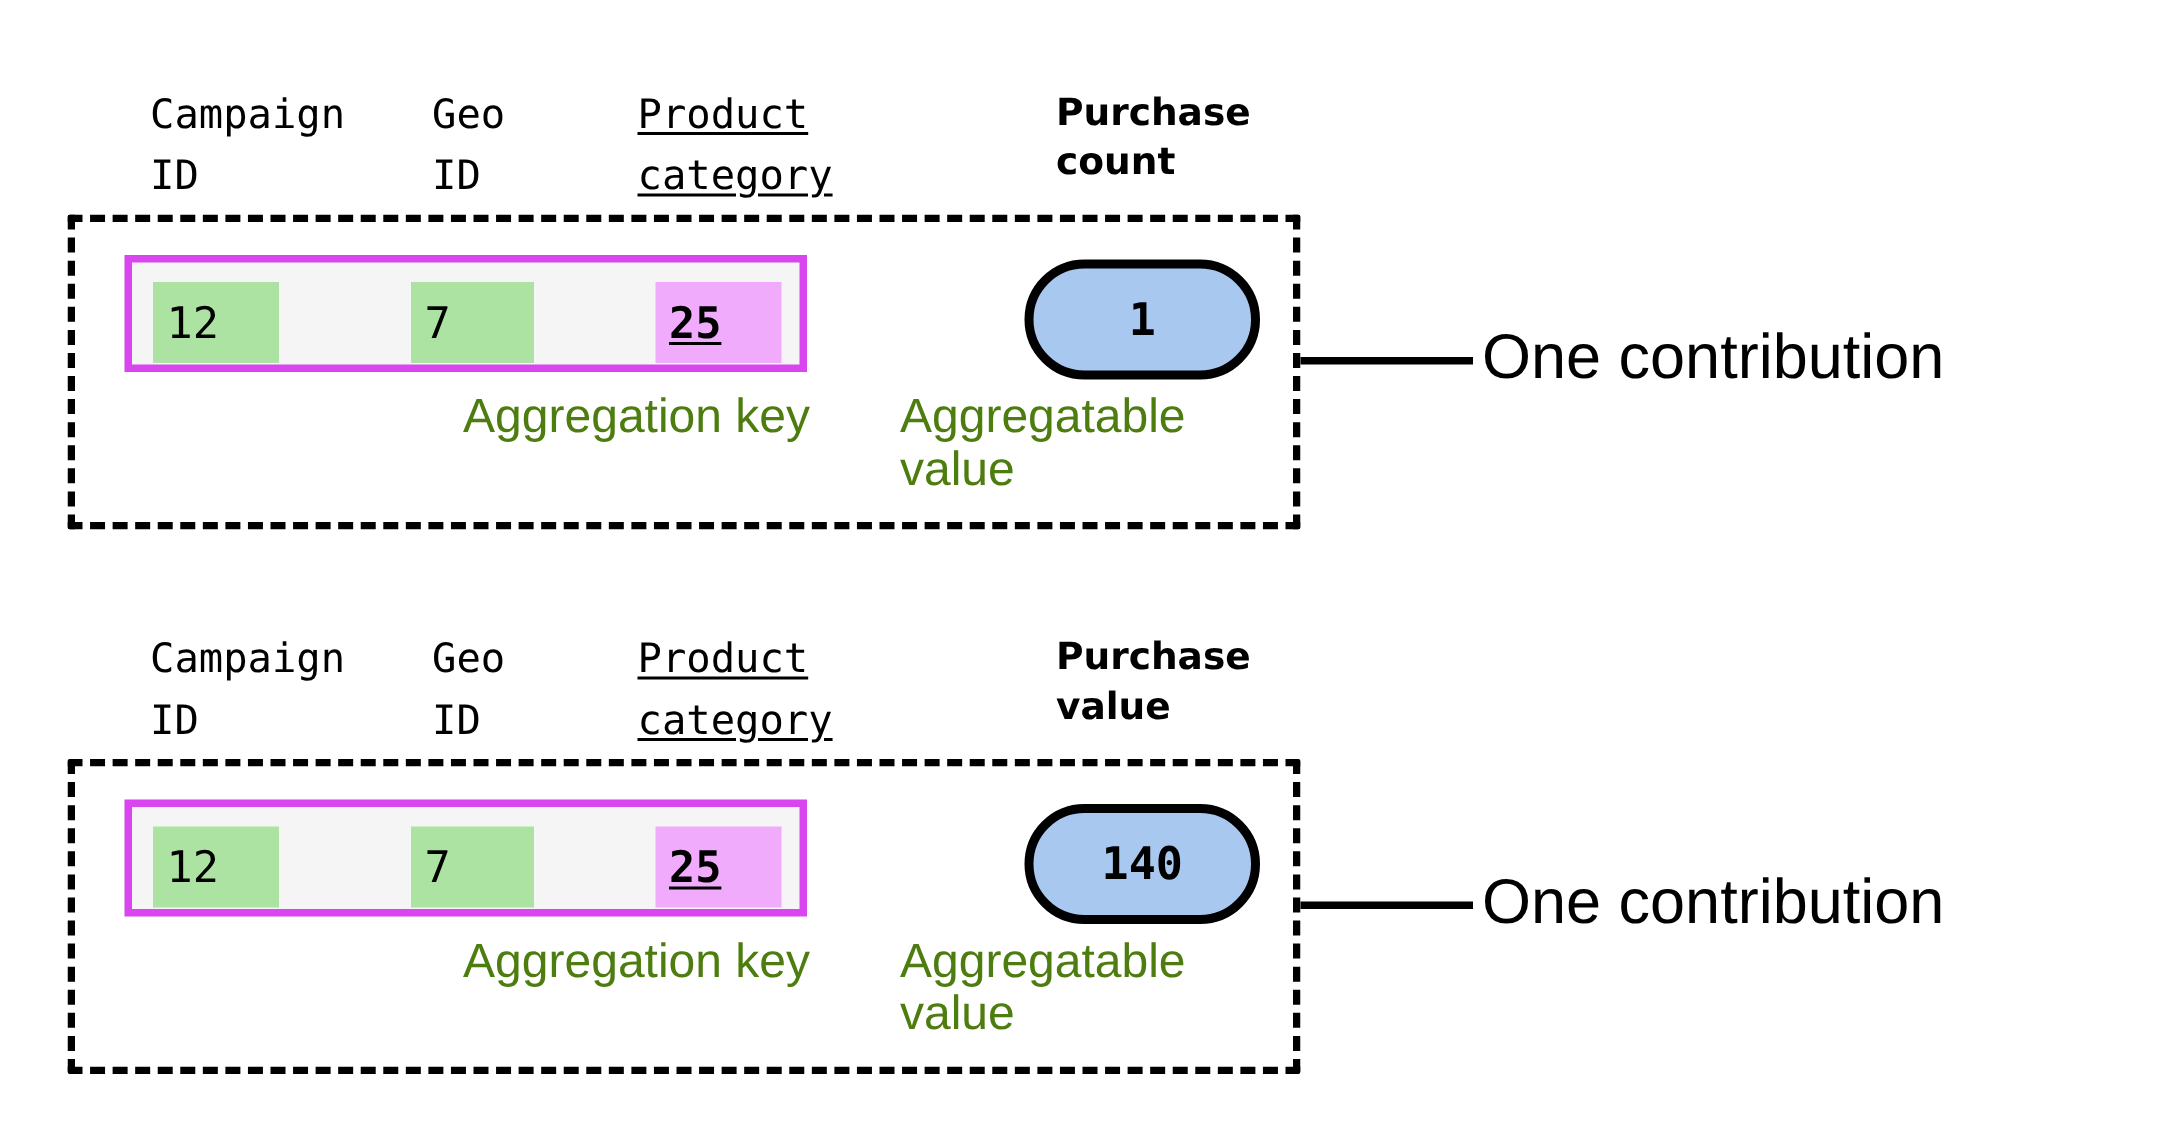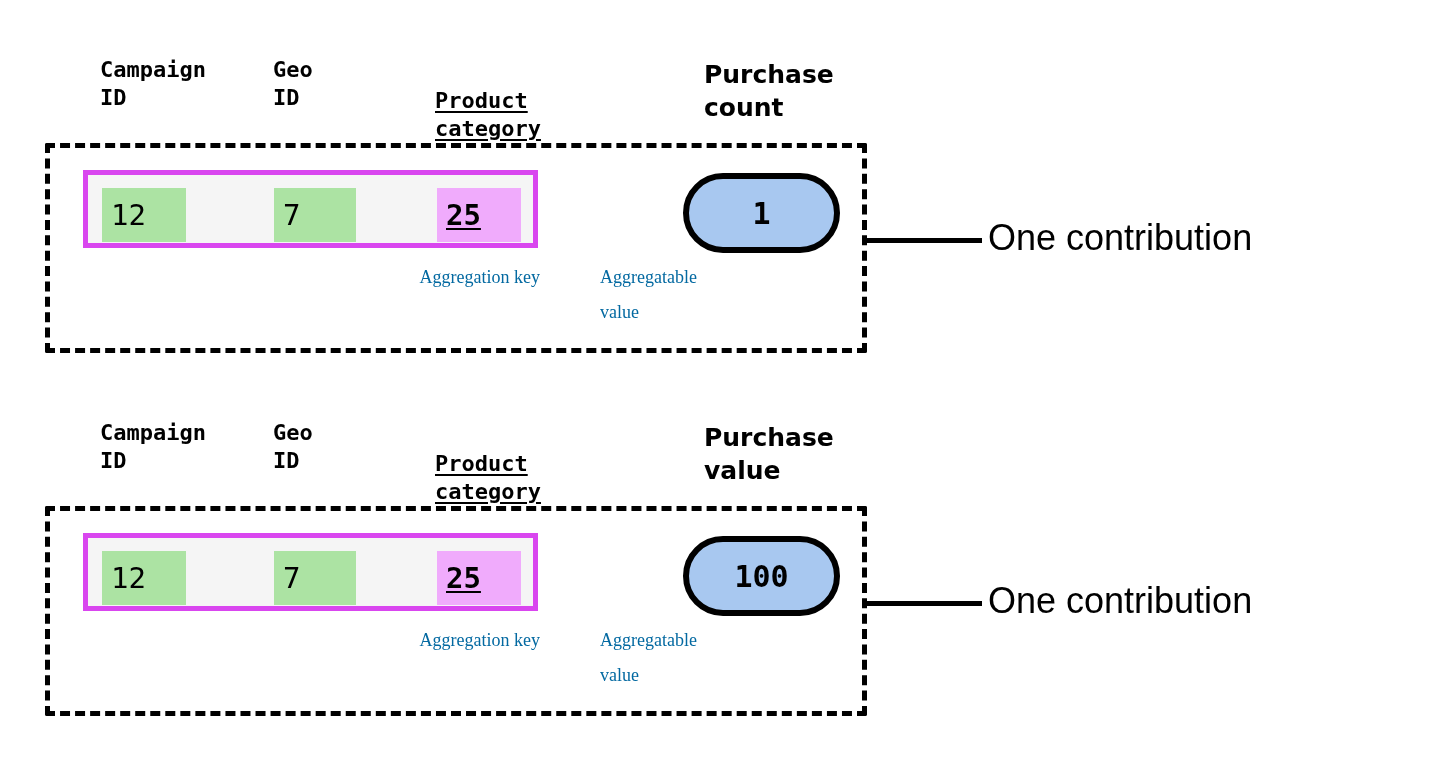--- a/index.html
+++ b/index.html
@@ -35,29 +35,28 @@
   .headers {
     position: absolute;
     left: 0;
     top: 56px;
     width: 900px;
     height: 80px;
   }
   .col-head {
     position: absolute;
     font-family: "DejaVu Sans Mono", monospace;
-    font-size: 22px;
-    line-height: 28px;
+    font-size: 27px;
+    line-height: 41px;
     color: #000000;
     white-space: pre;
-    font-weight: bold;
   }
   .col-head.campaign { left: 100px; top: 0px; }
-  .col-head.geo      { left: 273px; top: 0px; }
-  .col-head.product  { left: 435px; top: 0px; margin-top: 31px; }
+  .col-head.geo      { left: 288px; top: 0px; }
+  .col-head.product  { left: 425px; top: 0px; }
   .col-head.product .u {
     text-decoration: underline;
     text-underline-offset: 3px;
   }
   .col-head.metric {
     left: 704px;
     top: 2px;
     font-family: "DejaVu Sans", sans-serif;
     font-weight: bold;
     font-size: 25px;
@@ -124,24 +123,24 @@
     justify-content: center;
     font-family: "DejaVu Sans Mono", monospace;
     font-weight: bold;
     font-size: 30px;
     color: #000000;
   }
 
   
   .anno {
     position: absolute;
-    font-family: Liberation Serif, serif;
-    font-size: 18px;
+    font-family: Liberation Sans, sans-serif;
+    font-size: 32px;
     line-height: 35px;
-    color: #0369a1;
+    color: #4d7c0f;
     white-space: pre;
   }
   .anno.key-anno {
     left: 200px;
     top: 112px;
     width: 290px;
     text-align: right;
   }
   .anno.value-anno {
     left: 550px;
@@ -157,21 +156,21 @@
     top: 238px;
     width: 115px;
     height: 5px;
     background: #000000;
   }
   .callout-label {
     position: absolute;
     left: 988px;
     top: 212px;
     font-family: "Liberation Sans", sans-serif;
-    font-size: 36px;
+    font-size: 42px;
     line-height: 52px;
     color: #000000;
     white-space: pre;
   }
 </style>
 </head>
 <body>
 
 <div class="stage">
 
@@ -225,21 +224,21 @@
     <div class="dashed-box">
 
       <div class="key-row">
         <div class="cell c1">12</div>
         <div class="cell c2">7</div>
         <div class="cell c3">
             <span class="u">25</span>
           </div>
       </div>
 
-      <div class="pill">100</div>
+      <div class="pill">140</div>
 
       <div class="anno key-anno">Aggregation key</div>
       <div class="anno value-anno">Aggregatable
 value</div>
     </div>
 
     <div class="connector"></div>
     <div class="callout-label">One contribution</div>
   </div>
 

